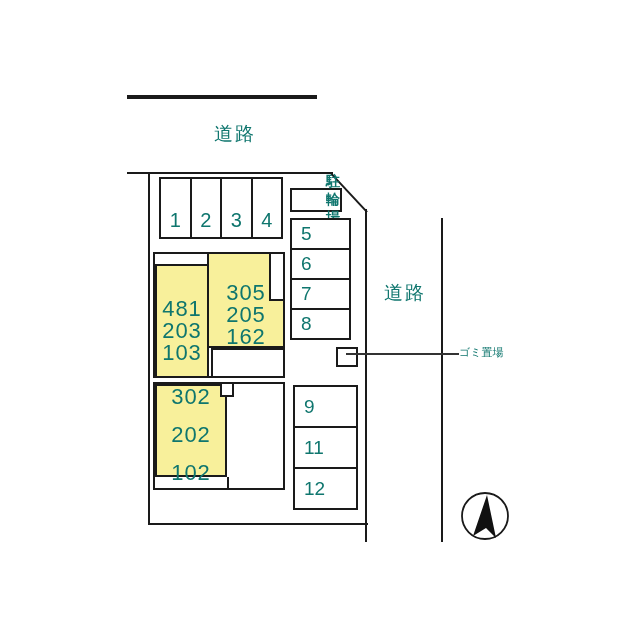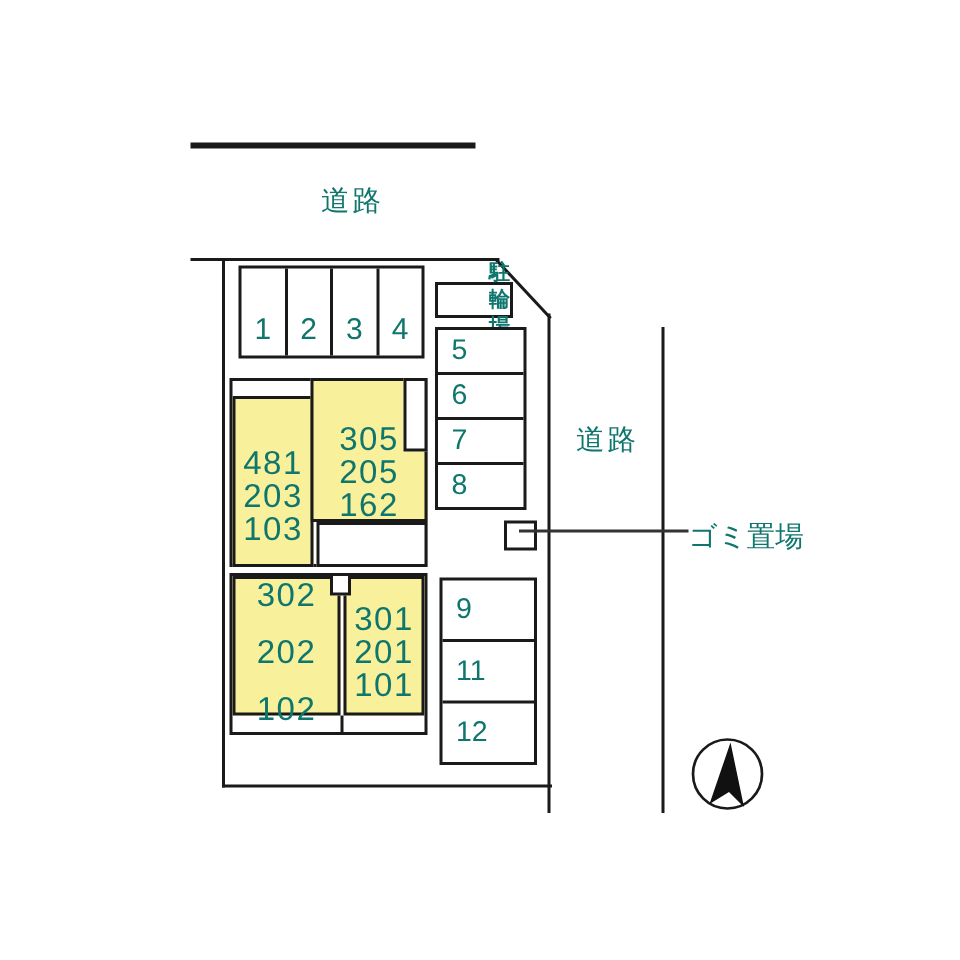--- a/index.html
+++ b/index.html
@@ -16,21 +16,21 @@
          font-size:22px;line-height:22px;font-weight:500;letter-spacing:1px;}
   .units span{display:block;}
   .cellrow{display:flex;flex-direction:column;}
   .cellrow .cell{flex:1;display:flex;align-items:center;font-size:19px;padding-left:9px;}
   .cellrow .cell + .cell{border-top:2px solid #1a1a1a;}
   .colcells{display:flex;flex-direction:row;}
   .colcells .cell{flex:1;display:flex;align-items:flex-end;justify-content:center;
                   font-size:20px;padding-bottom:5px;}
   .colcells .cell + .cell{border-left:2px solid #1a1a1a;}
   .roadlabel{font-size:19px;letter-spacing:2px;}
-  .smalllabel{font-size:19px;}
+  .smalllabel{font-size:11px;}
 </style>
 </head>
 <body>
 
 <div id="canvas">
 
   <div class="abs line" style="left:127px;top:95px;width:190px;height:4px;"></div>
   <div class="abs roadlabel" style="left:214px;top:121px;">道路</div>
 
   <div class="abs line" style="left:127px;top:172px;width:206px;height:2px;"></div>
@@ -83,25 +83,20 @@
   </div>
   <div class="abs box" style="left:269px;top:252px;width:16px;height:49px;"></div>
   <div class="abs box" style="left:211px;top:348px;width:74px;height:30px;"></div>
 
   <div class="abs box" style="left:153px;top:382px;width:132px;height:108px;"></div>
   <div class="abs ybox units" style="left:155px;top:384px;width:72px;height:93px;padding-top:8px;gap:16px;">
     <span>302</span>
     <span>202</span>
     <span>102</span>
   </div>
-  <div class="abs ybox units" style="left:229px;top:384px;width:54px;height:93px;padding-top:8px;">
-    <span>301</span>
-    <span>201</span>
-    <span>101</span>
-  </div>
   <div class="abs box" style="left:220px;top:382px;width:14px;height:15px;"></div>
   <div class="abs line" style="left:227px;top:477px;width:2px;height:13px;"></div>
 
   <svg class="abs" style="left:455px;top:488px;" width="70" height="62" viewBox="0 0 70 62">
     <circle cx="30" cy="28" r="23" fill="none" stroke="#1a1a1a" stroke-width="1.8"></circle>
     <polygon points="32,7 41,50 31,40 18,48" fill="#111"></polygon>
   </svg>
 
 </div>
 

